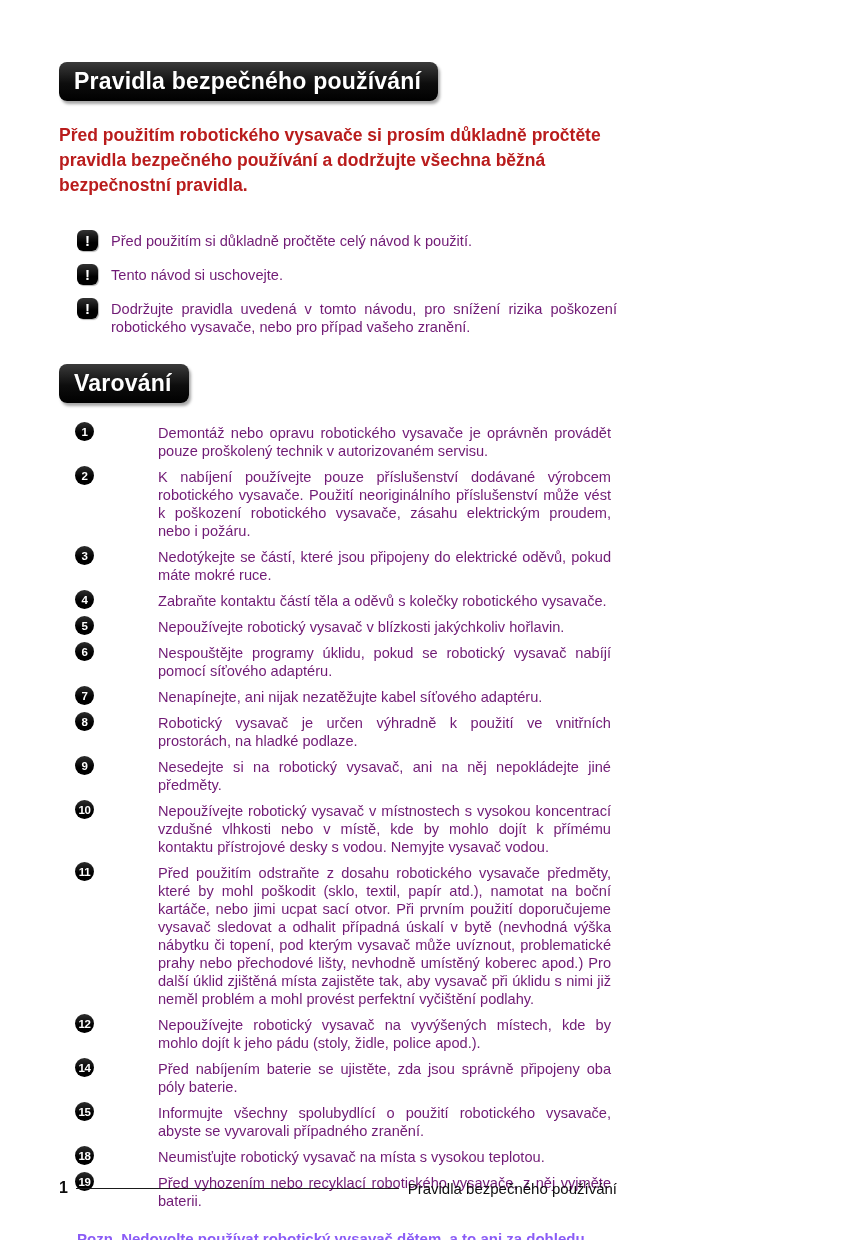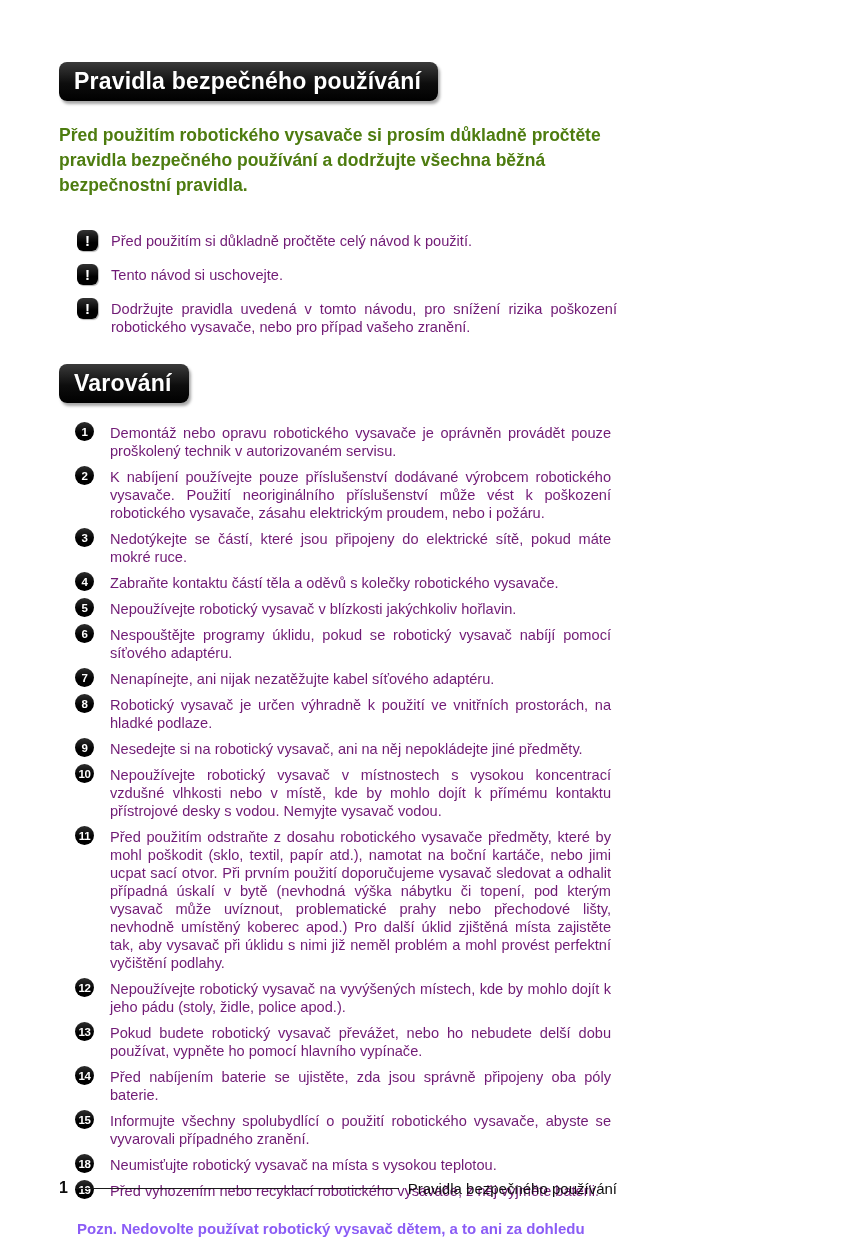--- a/index.html
+++ b/index.html
@@ -30,21 +30,21 @@
     border-radius: 8px;
     box-shadow: 2px 3px 3px rgba(0,0,0,0.35);
     letter-spacing: 0.2px;
   }
   .intro {
     margin: 22px 0 0 0;
     font-weight: 700;
     font-size: 17.5px;
     line-height: 25px;
     max-width: 724px;
-    color: #4d7c0f;
+    color: #b91c1c;
   }
   .notices { margin-top: 32px; padding-left: 18px; }
   .notice-row {
     display: grid;
     grid-template-columns: 34px 1fr;
     align-items: start;
     margin-bottom: 13px;
   }
   .sq-badge {
     width: 21px; height: 21px;
@@ -82,21 +82,21 @@
     background: linear-gradient(180deg, #2e2e2e 0%, #000 60%);
     color: #ffffff;
     font-weight: 700;
     font-size: 11.5px;
     align-items: center;
     justify-content: center;
     justify-self: start;
     margin-top: -1px;
     letter-spacing: -0.3px;
   }
-  .warning-row .row-text { text-align: justify; padding-top: 1px; padding-right: 6px; }
+  .warning-row .row-text { text-align: justify; padding-top: 1px; padding-right: 6px; margin-left: 48px; }
   .note {
     margin: 20px 0 0 0;
     padding-left: 18px;
     font-weight: 700;
     font-size: 15px;
     color: #8b5cf6;
   }
   .footer {
     position: absolute;
     left: 59px; right: 59px; bottom: 43px;
@@ -146,21 +146,21 @@
       <div class="warning-row">
         <span class="num-badge">1</span>
         <span class="row-text">Demontáž nebo opravu robotického vysavače je oprávněn provádět pouze proškolený technik v autorizovaném servisu.</span>
       </div>
       <div class="warning-row">
         <span class="num-badge">2</span>
         <span class="row-text">K nabíjení používejte pouze příslušenství dodávané výrobcem robotického vysavače. Použití neoriginálního příslušenství může vést k poškození robotického vysavače, zásahu elektrickým proudem, nebo i požáru.</span>
       </div>
       <div class="warning-row">
         <span class="num-badge">3</span>
-        <span class="row-text">Nedotýkejte se částí, které jsou připojeny do elektrické sítě, pokud máte mokré ruce.</span>
+        <span class="row-text">Nedotýkejte se částí, které jsou připojeny do elektrické oděvů, pokud máte mokré ruce.</span>
       </div>
       <div class="warning-row">
         <span class="num-badge">4</span>
         <span class="row-text">Zabraňte kontaktu částí těla a oděvů s kolečky robotického vysavače.</span>
       </div>
       <div class="warning-row">
         <span class="num-badge">5</span>
         <span class="row-text">Nepoužívejte robotický vysavač v blízkosti jakýchkoliv hořlavin.</span>
       </div>
       <div class="warning-row">
@@ -183,24 +183,20 @@
         <span class="num-badge">10</span>
         <span class="row-text">Nepoužívejte robotický vysavač v místnostech s vysokou koncentrací vzdušné vlhkosti nebo v místě, kde by mohlo dojít k přímému kontaktu přístrojové desky s vodou. Nemyjte vysavač vodou.</span>
       </div>
       <div class="warning-row">
         <span class="num-badge">11</span>
         <span class="row-text">Před použitím odstraňte z dosahu robotického vysavače předměty, které by mohl poškodit (sklo, textil, papír atd.), namotat na boční kartáče, nebo jimi ucpat sací otvor. Při prvním použití doporučujeme vysavač sledovat a odhalit případná úskalí v bytě (nevhodná výška nábytku či topení, pod kterým vysavač může uvíznout, problematické prahy nebo přechodové lišty, nevhodně umístěný koberec apod.) Pro další úklid zjištěná místa zajistěte tak, aby vysavač při úklidu s nimi již neměl problém a mohl provést perfektní vyčištění podlahy.</span>
       </div>
       <div class="warning-row">
         <span class="num-badge">12</span>
         <span class="row-text">Nepoužívejte robotický vysavač na vyvýšených místech, kde by mohlo dojít k jeho pádu (stoly, židle, police apod.).</span>
-      </div>
-      <div class="warning-row">
-        <span class="num-badge">13</span>
-        <span class="row-text">Pokud budete robotický vysavač převážet, nebo ho nebudete delší dobu používat, vypněte ho pomocí hlavního vypínače.</span>
       </div>
       <div class="warning-row">
         <span class="num-badge">14</span>
         <span class="row-text">Před nabíjením baterie se ujistěte, zda jsou správně připojeny oba póly baterie.</span>
       </div>
       <div class="warning-row">
         <span class="num-badge">15</span>
         <span class="row-text">Informujte všechny spolubydlící o použití robotického vysavače, abyste se vyvarovali případného zranění.</span>
       </div>
       <div class="warning-row">

